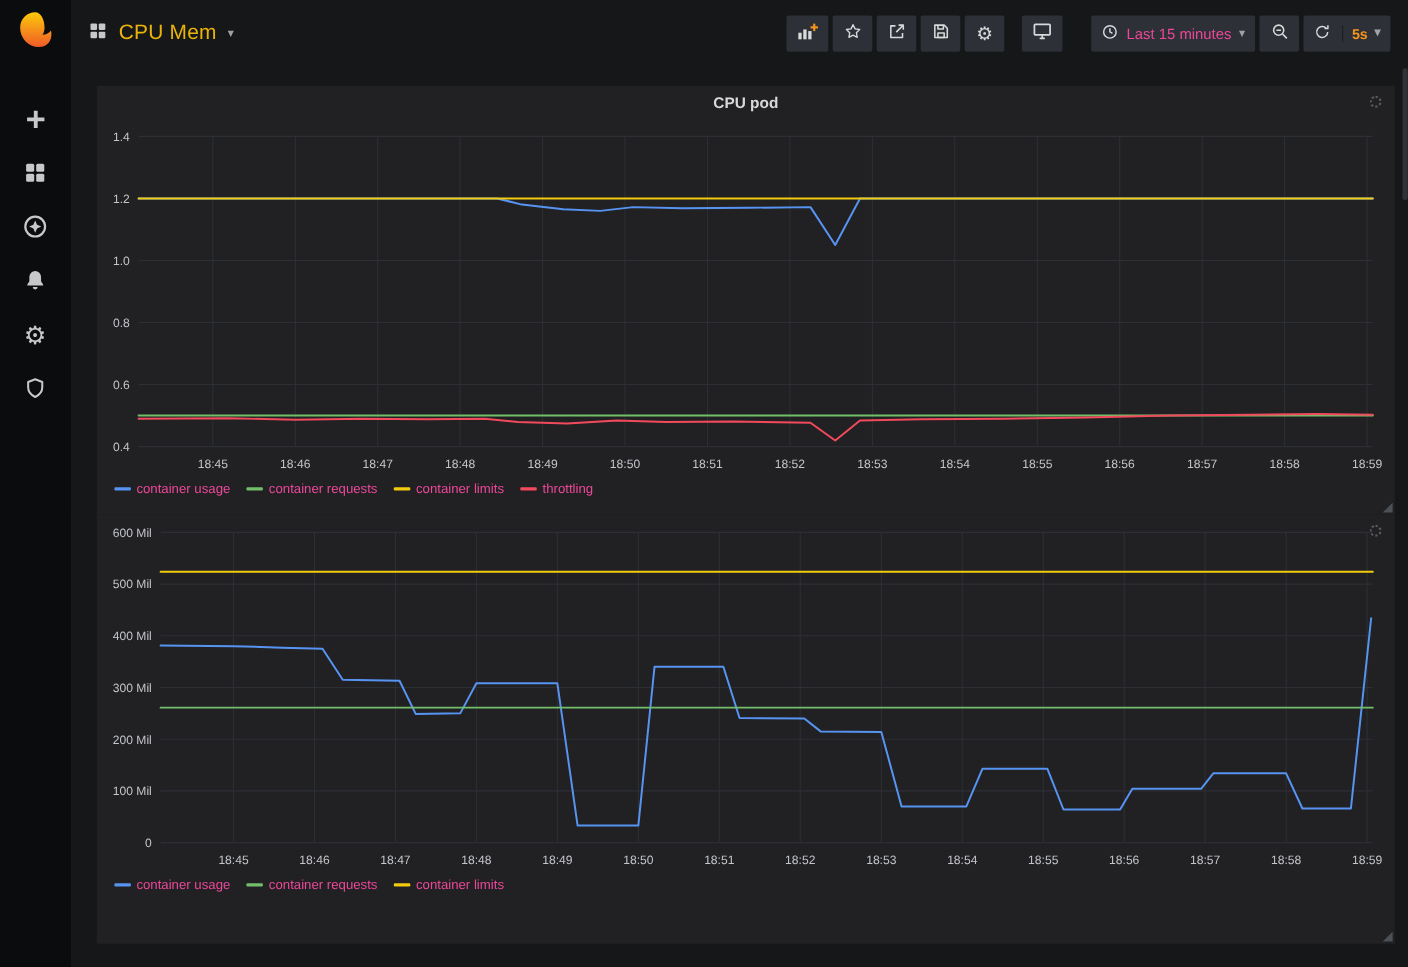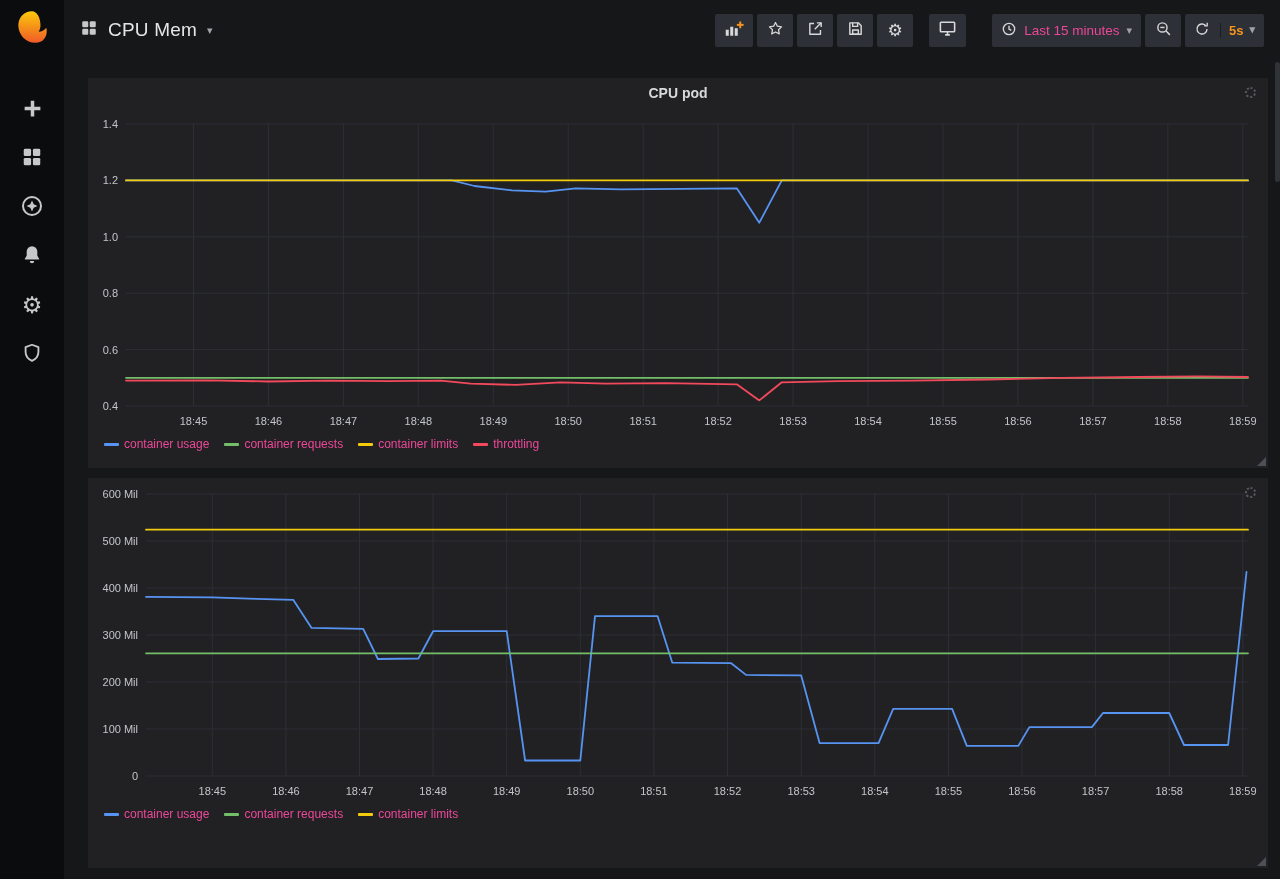--- a/index.html
+++ b/index.html
@@ -8,31 +8,31 @@
 
   
   .sidebar{position:fixed;left:0;top:0;width:64px;height:100%;background:#0b0c0e;display:flex;flex-direction:column;align-items:center;z-index:20}
   .logo{margin:9px 0 40px;cursor:pointer;display:flex}
   .side-btn{background:none;border:none;width:64px;height:49px;display:flex;align-items:center;justify-content:center;cursor:pointer;color:#c7c8c9}
   .side-btn .uni{font-size:23px;color:#c7c8c9;line-height:1}
 
   
   .topnav{margin-left:64px;height:60px;display:flex;align-items:center;padding:0 16px;background:#161719}
   .nav-title{display:flex;align-items:center;gap:10px;cursor:pointer}
-  .nav-title h1{font-size:19px;font-weight:500;color:#e5e5e5;letter-spacing:.2px}
+  .nav-title h1{font-size:19px;font-weight:500;color:#eab308;letter-spacing:.2px}
   .caret{color:#9fa1a5;font-size:11px}
   .nav-right{margin-left:auto;display:flex;align-items:center;gap:4px}
   .nav-btn{height:33px;min-width:36px;background:#2d3036;border:none;border-radius:2px;display:flex;align-items:center;justify-content:center;gap:7px;color:#d8d9da;font-size:13px;cursor:pointer;padding:0 9px}
   .nav-btn .uni{font-size:17px;line-height:1;color:#d8d9da}
   .spacer-sm{width:8px}.spacer-md{width:18px}
   .tp-label{font-size:13.5px;font-weight:500;color:#ec4899}
   .refresh-interval{font-weight:700;font-size:13px;padding-left:8px;margin-left:3px;border-left:1px solid #1b1d20;display:flex;gap:6px}
 
   
-  .content{margin-left:64px;padding:18px 12px 0 24px;display:flex;flex-direction:column;gap:10px}
+  .content{margin-left:64px;padding:18px 12px 0 24px;display:flex;flex-direction:column;}
   .panel{position:relative;background:#212124;height:390px;padding:0 8px 8px;display:flex;flex-direction:column}
   .panel-header{height:30px;display:flex;align-items:center;justify-content:center;font-size:14px;font-weight:600;color:#d8d9da;cursor:pointer}
   .spinner{position:absolute;top:9px;right:12px;width:11px;height:11px;border:2px dotted #5a5c60;border-radius:50%}
   .chart{display:block}
   .legend{display:flex;align-items:center;gap:15px;padding:3px 4px 0 8px;font-size:12px;color:#ec4899}
   .legend-item{display:flex;align-items:center;gap:5px;cursor:pointer}
   .legend-dash{width:15px;height:3px;border-radius:1px;display:inline-block}
   .resize-handle{position:absolute;right:2px;bottom:2px;width:0;height:0;border-bottom:9px solid #4c5158;border-left:9px solid transparent;cursor:nwse-resize}
 
   

